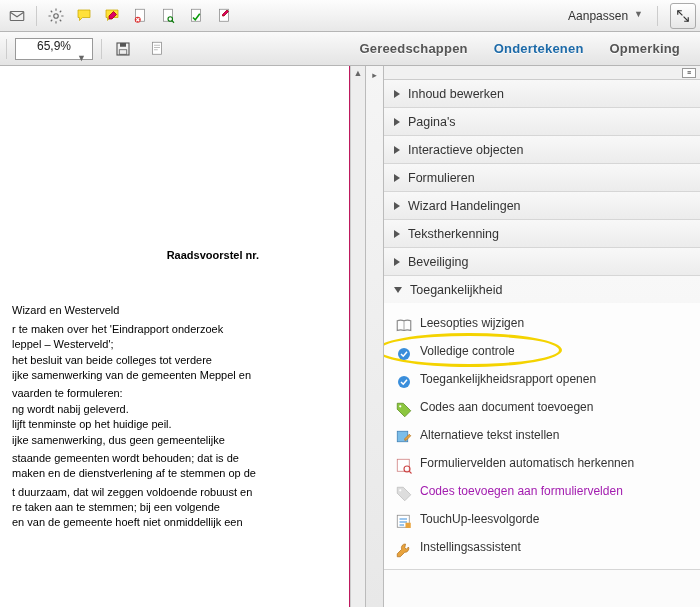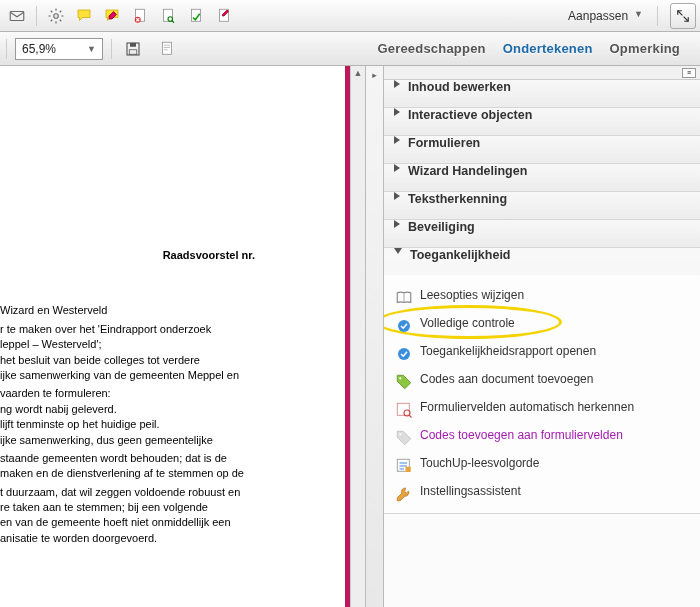--- a/index.html
+++ b/index.html
@@ -59,59 +59,60 @@
     border-bottom: 1px solid #b5b5b5;
     display: flex;
     align-items: center;
     padding: 0 6px;
     gap: 8px;
   }
   .zoom-box {
     border:1px solid #999;
     background:#fff;
     height:22px;
-    width:88px;
+    width:78px;
     display:flex;
     align-items:center;
     padding: 0 6px;
     font-size:12px;
     color:#222;
+    flex-direction:column;
   }
   .zoom-box .chev { margin-left:auto; color:#666; font-size:9px; }
   .mode-tabs {
     margin-left:auto;
     display:flex;
-    gap:13px;
+    gap:22px;
     padding-right:12px;
   }
   .mode-tab {
     font-size:13px;
     font-weight:bold;
     color:#555;
     text-shadow: 0 1px 0 #fff;
     letter-spacing:0.2px;
     padding:4px 2px;
     cursor:pointer;
   }
   .mode-tab.active { color:#1d6aa8; }
 
   .main {
     display:flex;
     height: calc(607px - 66px);
   }
   .doc-area {
     flex:1;
     background:#fff;
-    border-right:5px solid #be185d;
+    border-right:1px solid #be185d;
     position:relative;
     overflow:hidden;
     font-size:11px;
     color:#000;
     line-height:1.4;
-    padding: 12px 10px 10px 0;
+    padding: 12px 10px 10px 12px;
   }
   .doc-area .title { font-weight:bold; text-align:right; margin: 170px 80px 0 0;}
   .doc-area p { margin-top:3px; }
 
   .vscroll {
     width:16px;
     background:#eee;
     border-right:1px solid #bbb;
     border-left:1px solid #ccc;
     position:relative;
@@ -140,25 +141,25 @@
     border-bottom:1px solid #ccc;
     display:flex;justify-content:flex-end;align-items:center;
     padding-right:4px;
   }
   .acc-item {
     border-bottom:1px solid #d6d6d6;
     background:linear-gradient(#f8f8f8,#ececec);
   }
   .acc-header {
     display:flex;
-    align-items:flex-start;
+    align-items:center;
     height:27px;
     padding: 0 10px;
     gap:8px;
-    font-weight:bold;
+    font-weight:normal;
     font-size:12.5px;
     color:#333;
     cursor:pointer;
   }
   .acc-header .tri {
     width:0;height:0;
     border-top:4px solid transparent;
     border-bottom:4px solid transparent;
     border-left:6px solid #555;
   }
@@ -309,21 +310,20 @@
       <span>ijke samenwerking, dus geen gemeentelijke</span>
     </p>
     <p>
       <span>staande gemeenten wordt behouden; dat is de</span><br>
       <span>maken en de dienstverlening af te stemmen op de</span>
     </p>
     <p>
       <span>t duurzaam, dat wil zeggen voldoende robuust en</span><br>
       <span>re taken aan te stemmen; bij een volgende</span><br>
       <span>en van de gemeente hoeft niet onmiddellijk een</span><br>
-      <span>anisatie te worden doorgevoerd.</span>
     </p>
   </div>
 
   <div class="vscroll">
     <div class="arrow">▲</div>
   </div>
 
   <div class="side-rail">
     <div class="rail-btn" style="margin-top:2px;">▸</div>
   </div>
@@ -335,20 +335,26 @@
 
     <div class="acc-item">
         <div class="acc-header">
           <span class="tri"></span>
           <span>Inhoud bewerken</span>
         </div>
       </div>
     <div class="acc-item">
         <div class="acc-header">
           <span class="tri"></span>
+          <span>Pagina's</span>
+        </div>
+      </div>
+    <div class="acc-item">
+        <div class="acc-header">
+          <span class="tri"></span>
           <span>Interactieve objecten</span>
         </div>
       </div>
     <div class="acc-item">
         <div class="acc-header">
           <span class="tri"></span>
           <span>Formulieren</span>
         </div>
       </div>
     <div class="acc-item">
@@ -411,20 +417,29 @@
         <div class="tool-row">
           <span class="ticon">
               <svg width="18" height="18" viewBox="0 0 24 24">
                 <path d="M3 3h8l10 10-8 8L3 11z" fill="#8cc63f" stroke="#5a8a20"></path>
                 <circle cx="7" cy="7" r="1.5" fill="#fff"></circle>
               </svg>
             </span>
           <span>Codes aan document toevoegen</span>
         </div>
 
+        <div class="tool-row">
+          <span class="ticon">
+              <svg width="18" height="18" viewBox="0 0 24 24">
+                <rect x="3" y="3" width="14" height="14" fill="#7bbde8" stroke="#3d7db3"></rect>
+                <path d="M13 13l6-6 2 2-6 6h-2z" fill="#e8a33d" stroke="#b37320"></path>
+              </svg>
+            </span>
+          <span>Alternatieve tekst instellen</span>
+        </div>
 
         <div class="tool-row">
           <span class="ticon">
               <svg width="18" height="18" viewBox="0 0 24 24">
                 <rect x="3" y="3" width="16" height="16" fill="#fff" stroke="#c77"></rect>
                 <circle cx="16" cy="16" r="4" fill="none" stroke="#c44" stroke-width="1.5"></circle>
                 <path d="M19 19l3 3" stroke="#c44" stroke-width="1.5"></path>
               </svg>
             </span>
           <span>Formuliervelden automatisch herkennen</span>

